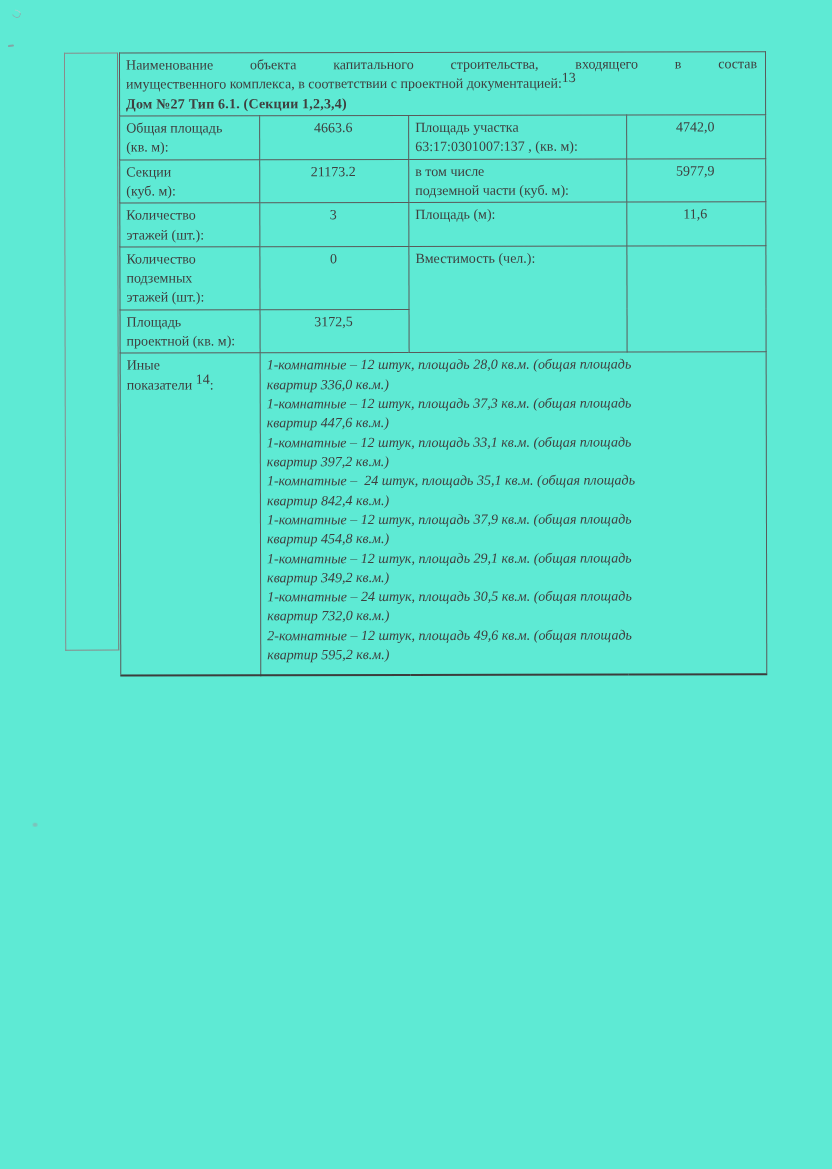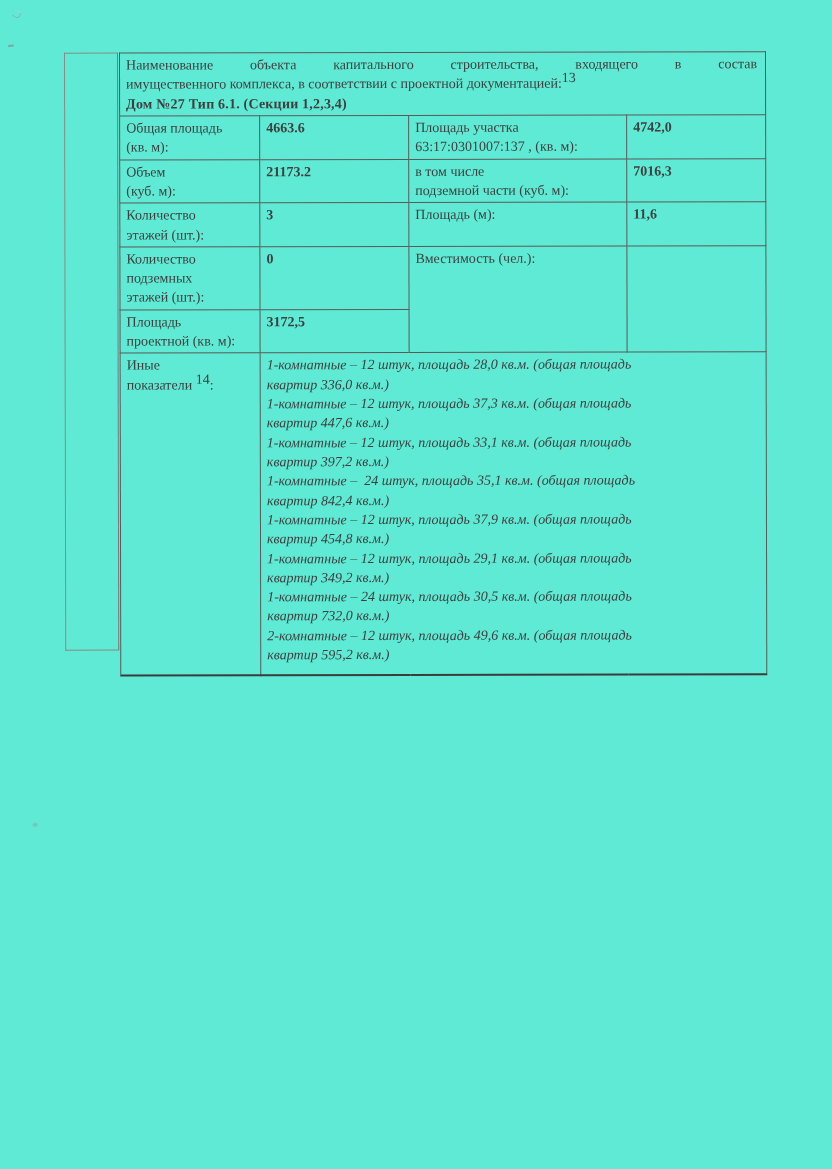--- a/index.html
+++ b/index.html
@@ -44,21 +44,21 @@
   }
   table.main td{
     border:1px solid var(--border);
     vertical-align:top;
     padding:2px 8px 2px 6px;
     overflow:hidden;
   }
   table.main{border:1px solid #4c4c4c;border-bottom:2px solid #3c3c3c;}
   td.label-l{padding:2px 10px 3px 6px;white-space:pre-line;}
   td.label-r{padding:2px 4px 3px 7px;white-space:pre-line;}
-  td.val{padding:2px 4px;font-weight:bold;}
+  td.val{text-align:center;padding:2px 4px;}
   td.head{padding:3px 8px 3px 6px;}
   .head-line1{
     text-align:justify;
     text-align-last:justify;
   }
   .head-line2{text-align:left;}
   .head-title{font-weight:bold;letter-spacing:.2px;}
   sup.fn{font-size:14px;line-height:0;vertical-align:super;}
   td.items-cell{padding:2px 8px 2px 12px;}
   .item{white-space:pre-wrap;font-style:italic;}
@@ -102,26 +102,26 @@
       <tr style="height:42px">
         <td class="label-l">Общая площадь
 (кв. м):</td>
         <td class="val">4663.6</td>
         <td class="label-r">Площадь участка
 63:17:0301007:137 , (кв. м):</td>
         <td class="val">4742,0</td>
       </tr>
 
       <tr style="height:38px">
-        <td class="label-l">Объем
+        <td class="label-l">Секции
 (куб. м):</td>
         <td class="val">21173.2</td>
         <td class="label-r">в том числе
 подземной части (куб. м):</td>
-        <td class="val">7016,3</td>
+        <td class="val">5977,9</td>
       </tr>
 
       <tr style="height:36px">
         <td class="label-l">Количество
 этажей (шт.):</td>
         <td class="val">3</td>
         <td class="label-r">Площадь (м):</td>
         <td class="val">11,6</td>
       </tr>
 

